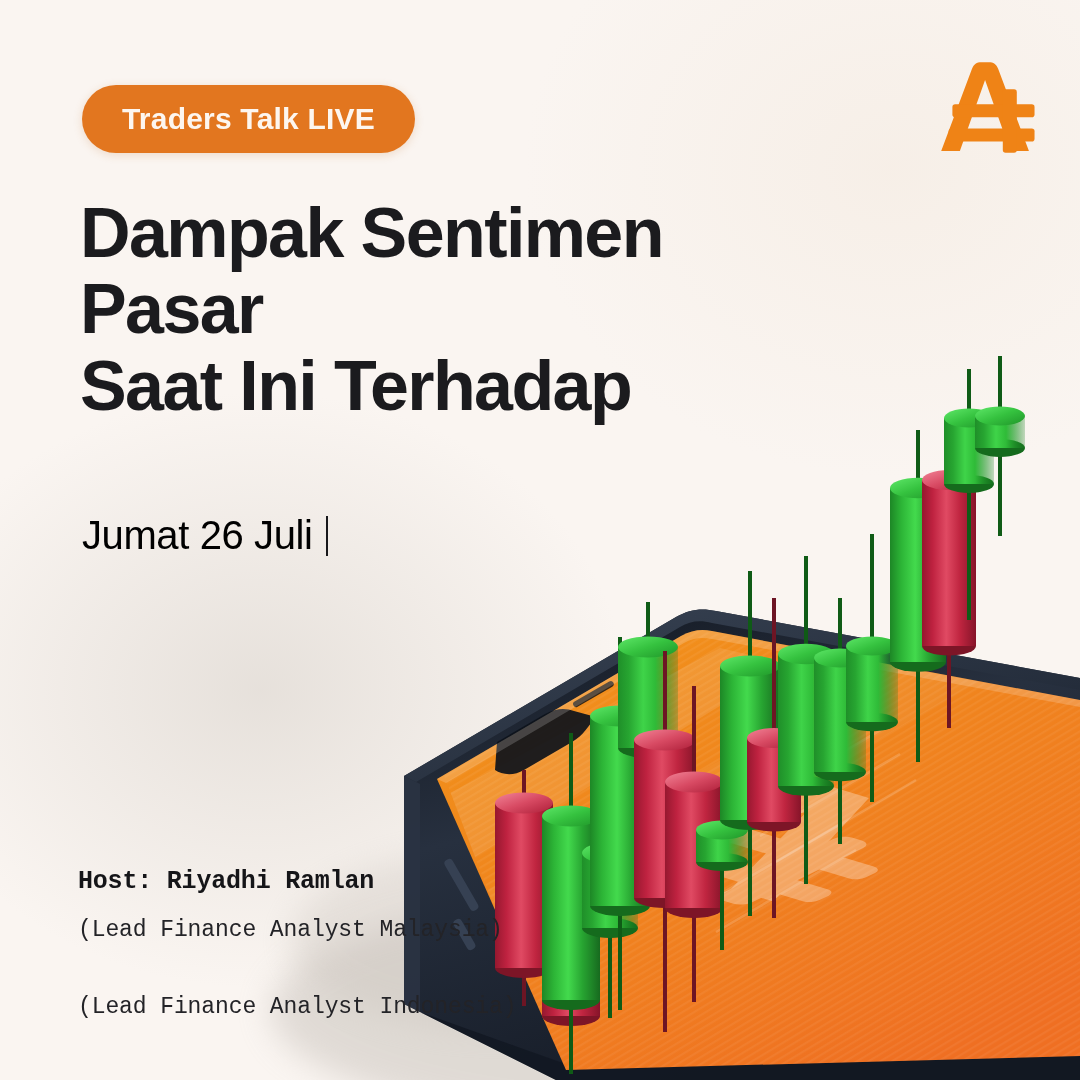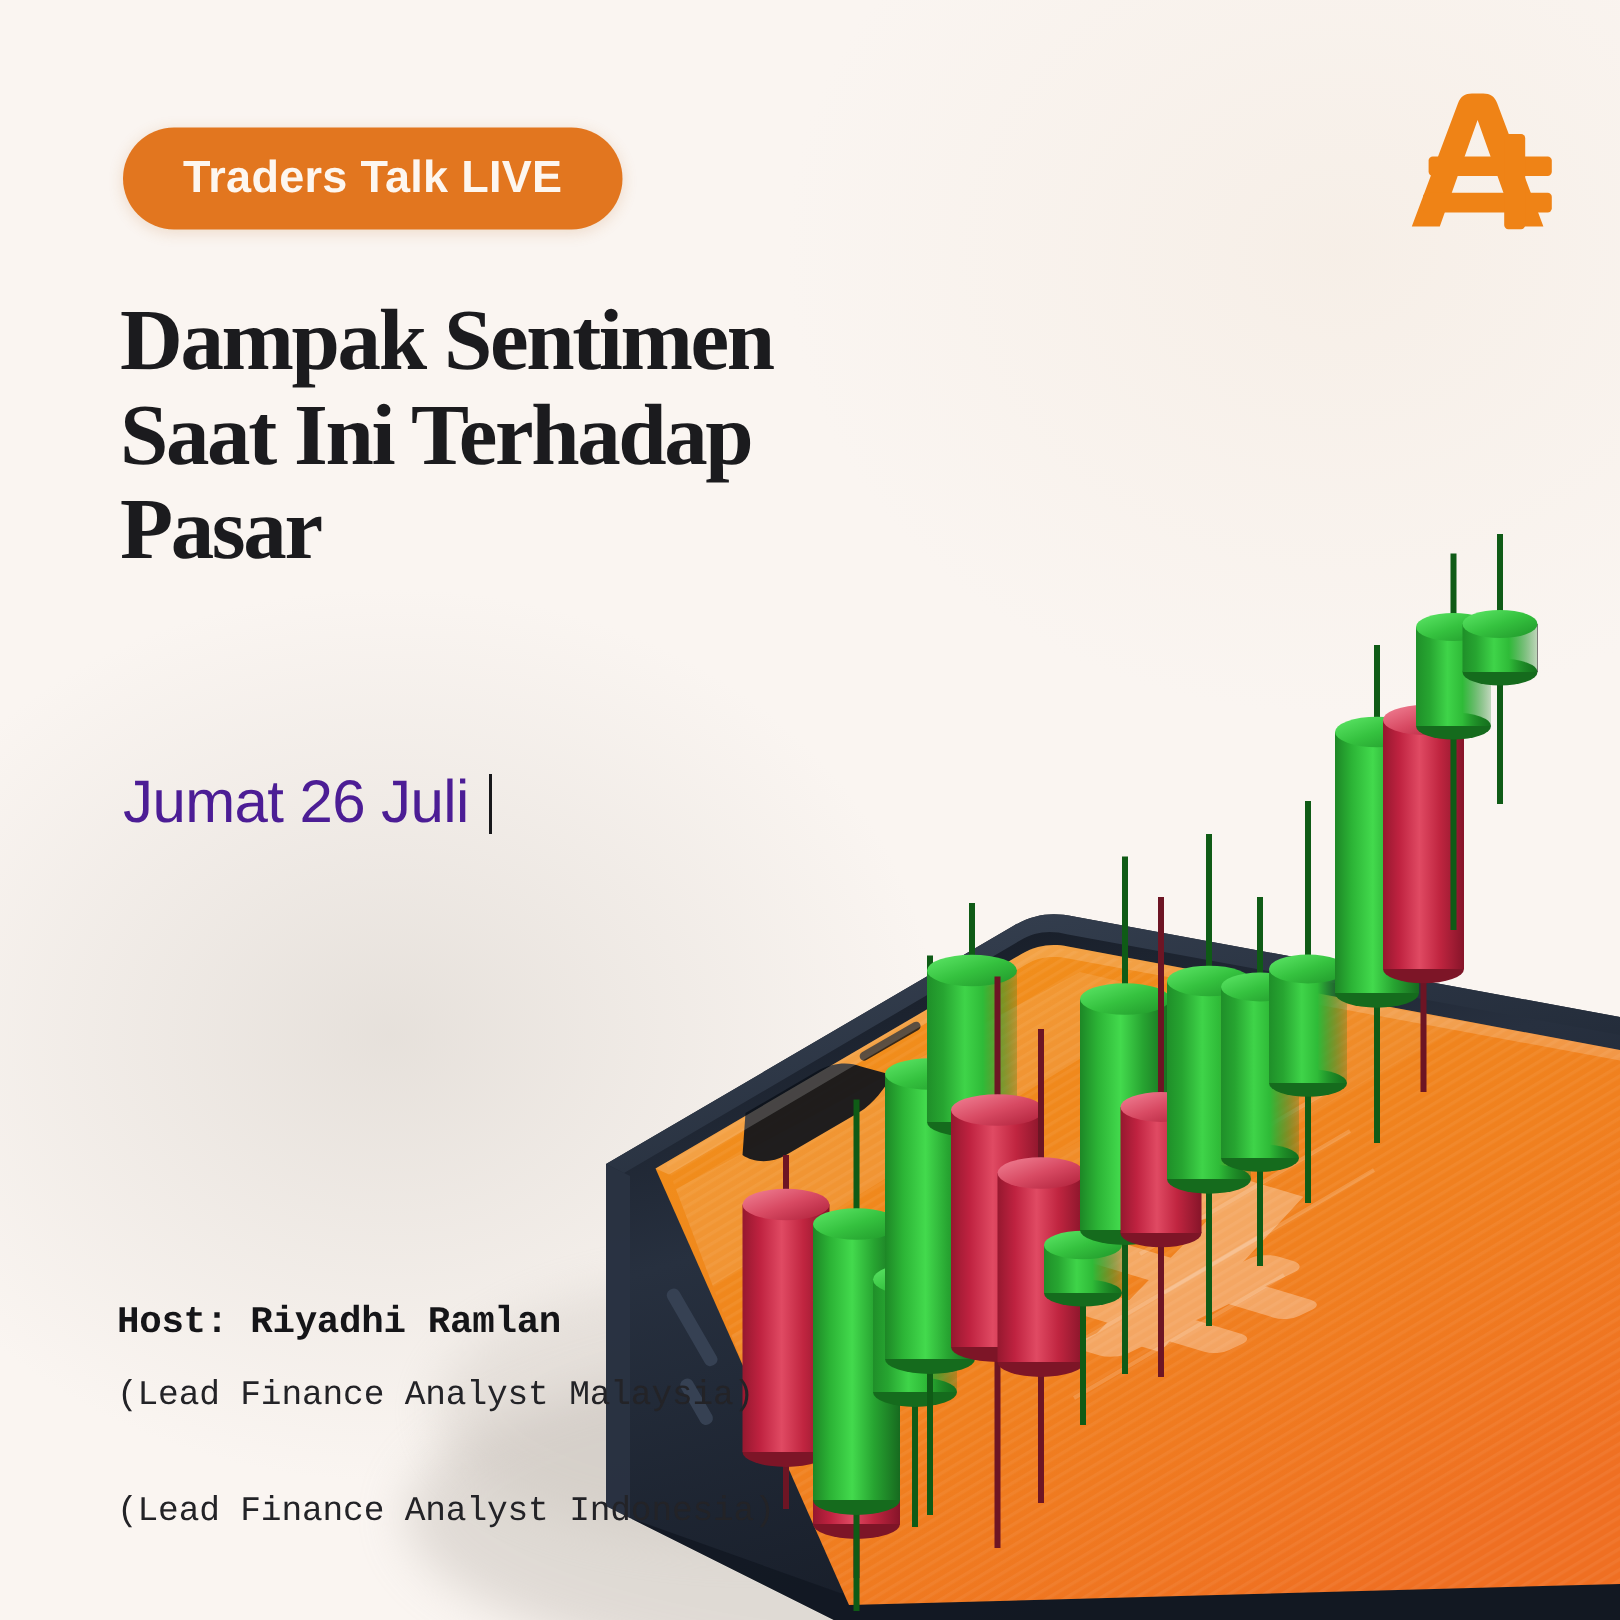--- a/index.html
+++ b/index.html
@@ -42,32 +42,31 @@
     font-size:30px; font-weight:bold;
     letter-spacing:.2px;
     box-shadow:0 2px 10px rgba(190,110,40,.20);
   }
 
   
   .headline {
     position:absolute; left:80px; top:195px;
     width:760px;
     color:#1b1b1e;
-    font-size:58px;
+    font-size:70px;
     font-weight:bold;
     line-height:1.09;
     letter-spacing:-1.6px;
-    font-family:Liberation Serif, serif;
   }
   .headline .ln { display:block; white-space:nowrap; }
 
   
   .dateline {
     position:absolute; left:82px; top:513px;
-    color:#4c1d95;
+    color:#000000;
     font-size:40px;
     font-weight:400;
     letter-spacing:-.4px;
     display:flex; align-items:center;
     white-space:nowrap;
   }
   .dateline .sep {
     display:inline-block;
     width:2px; height:40px;
     background:#18181b;
@@ -365,22 +364,22 @@
         <path d="M12 106 L45 18 C47 13 50 11 55 11 L63 11 C68 11 71 13 73 18 L106 106 L86 106 L59 30 L32 106 Z"></path>
         <rect x="24" y="56" width="88" height="14" rx="3"></rect>
         <rect x="20" y="82" width="92" height="14" rx="3"></rect>
         <rect x="78" y="40" width="15" height="68" rx="3"></rect>
       </g>
     </svg>
   </div>
 
   <h1 class="headline">
     <span class="ln">Dampak Sentimen</span>
+    <span class="ln">Pasar</span>
     <span class="ln">Saat Ini Terhadap</span>
-    <span class="ln">Pasar</span>
   </h1>
 
   <div class="dateline">
     <span>Jumat 26 Juli</span>
     <span class="sep"></span>
   </div>
 
   <div class="credits">
     <div class="credit-block">
       <div class="credit-name">Host: Riyadhi Ramlan</div>

